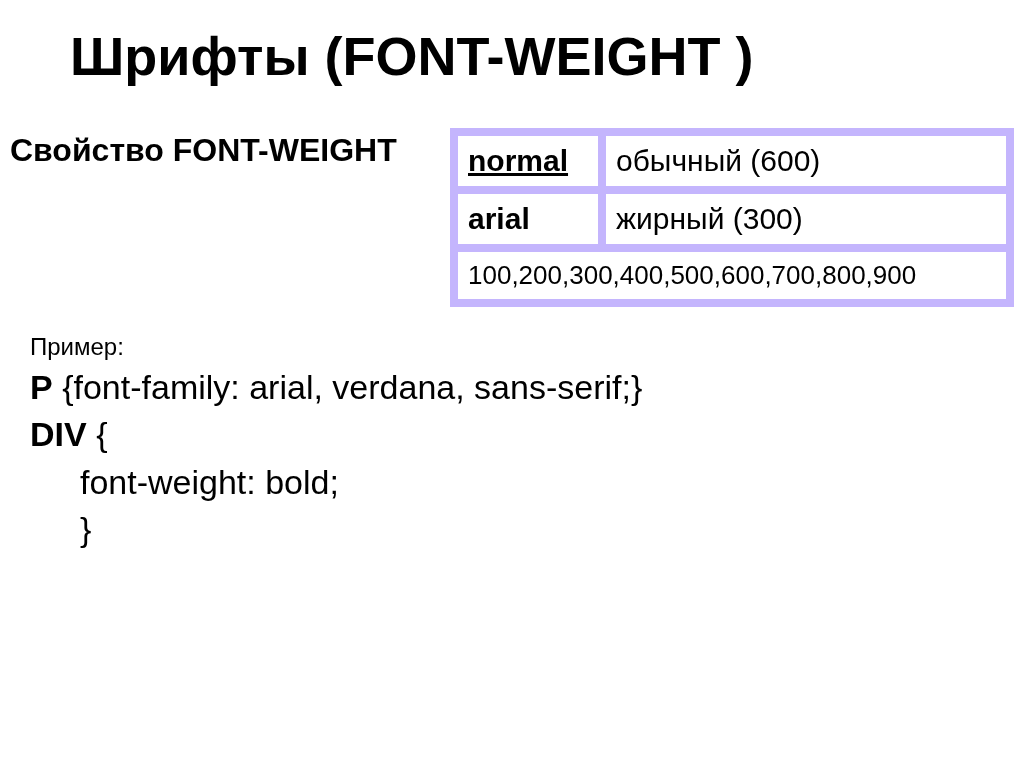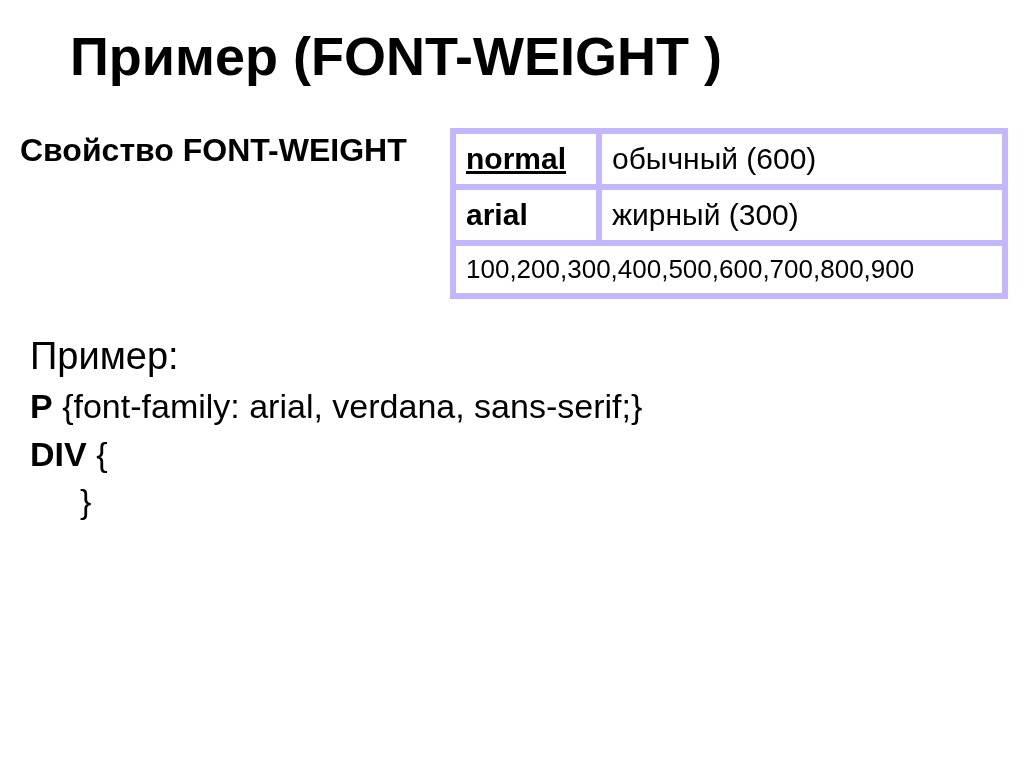--- a/index.html
+++ b/index.html
@@ -19,21 +19,21 @@
   }
   .title {
     position: absolute;
     left: 70px;
     top: 25px;
     font-size: 54px;
     font-weight: 700;
   }
   .subtitle-block {
     position: absolute;
-    left: 20px;
+    left: 10px;
     top: 130px;
     width: 420px;
     font-size: 32px;
     line-height: 1.3;
   }
   .subtitle-block .prop {
     font-weight: 700;
     white-space: nowrap;
   }
   .subtitle-block .desc {
@@ -43,21 +43,21 @@
     font-weight: 400;
   }
   .tbl {
     position: absolute;
     left: 450px;
     top: 128px;
     border-collapse: collapse;
     font-size: 30px;
   }
   .tbl td {
-    border: 6px solid #c4b5fd;
+    border: 8px solid #c4b5fd;
     padding: 8px 10px;
     vertical-align: middle;
   }
   .tbl .k1 {
     text-decoration: underline;
     font-weight: 700;
     width: 120px;
   }
   .tbl .k2 {
     font-weight: 700;
@@ -70,36 +70,36 @@
   }
   .example {
     position: absolute;
     left: 30px;
     top: 330px;
     font-family: "Comic Sans MS", cursive, sans-serif;
     font-size: 34px;
     line-height: 1.4;
   }
   .example .lbl {
-    font-size: 38px;
+    font-size: 24px;
     font-family: Arial, sans-serif;
   }
   .example .sel {
     font-weight: 700;
   }
   .example .indent {
     padding-left: 50px;
   }
 </style>
 </head>
 <body>
 
 <div class="slide">
 
-  <div class="title">Пример (FONT-WEIGHT )</div>
+  <div class="title">Шрифты (FONT-WEIGHT )</div>
 
   <div class="subtitle-block">
     <div class="prop">Свойство FONT-WEIGHT</div>
   </div>
 
   <table class="tbl">
     <tbody>
         <tr>
       <td class="k1">normal</td>
       <td class="wide">обычный (600)</td>
@@ -115,16 +115,17 @@
     </table>
 
   <div class="example">
     <div class="lbl">Пример:</div>
     <div>
       <span class="sel">P</span><span> {font-family: arial, verdana, sans-serif;}</span>
     </div>
     <div>
       <span class="sel">DIV</span><span> {</span>
     </div>
+    <div class="indent">font-weight: bold;</div>
     <div class="indent">}</div>
   </div>
 
 </div>
 
 </body></html>

